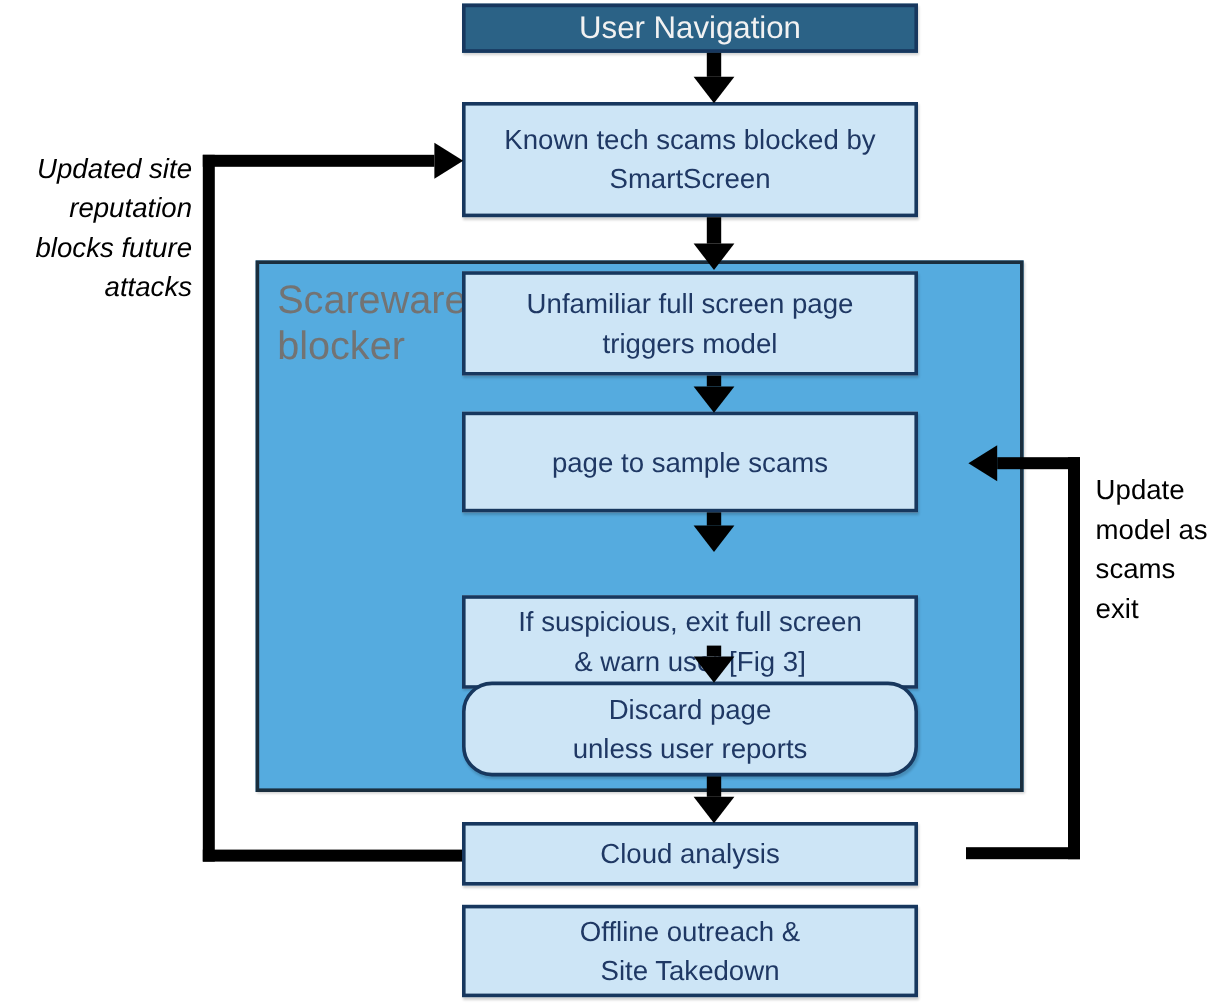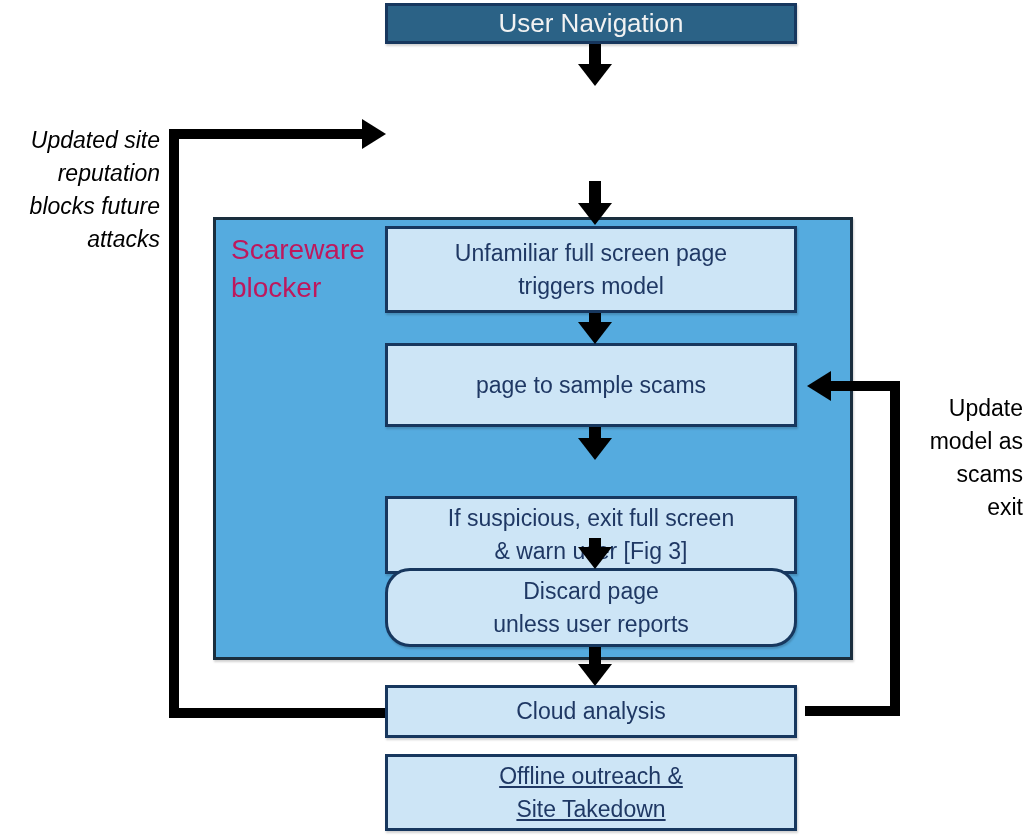--- a/index.html
+++ b/index.html
@@ -12,21 +12,21 @@
     position: relative;
     width: 1024px;
     height: 836px;
     background: #ffffff;
     overflow: hidden;
   }
   
   .node {
     position: absolute;
     left: 385px;
-    width: 412px;
+    width: 380px;
     box-sizing: border-box;
     background: #CDE5F6;
     border: 3px solid #17375E;
     color: #1F3864;
     display: flex;
     flex-direction: column;
     justify-content: center;
     align-items: center;
     text-align: center;
     font-size: 23px;
@@ -49,22 +49,22 @@
     box-sizing: border-box;
     background: #55ABDF;
     border: 3px solid #1A2E3E;
     z-index: 1;
     box-shadow: 1px 2px 2px rgba(0,0,0,0.18);
   }
   .container-label {
     position: absolute;
     left: 231px;
     top: 231px;
-    color: #be185d;
-    font-size: 28px;
+    color: #737373;
+    font-size: 33px;
     line-height: 38px;
     z-index: 2;
   }
   
   .arr { position: absolute; left: 578px; width: 34px; z-index: 5; }
   .arr .shaft {
     position: absolute; left: 11px; top: 0; width: 12px; background: #000;
   }
   .arr .head {
     position: absolute; left: 0; width: 0; height: 0;
@@ -88,37 +88,41 @@
   }
   
   .note {
     position: absolute;
     color: #000000;
     font-size: 23px;
     line-height: 33px;
     z-index: 2;
   }
   #left-note { left: 8px; top: 124px; width: 152px; text-align: right; font-style: italic; }
-  #right-note { left: 913px; top: 392px; width: 110px; text-align: right; }
+  #right-note { left: 913px; top: 392px; width: 110px; text-align: left; }
 </style>
 </head>
 <body>
 
 <div class="canvas">
 
   <div class="container-box"></div>
   <div class="container-label">
     <div>Scareware</div>
     <div>blocker</div>
   </div>
 
   <div class="node header-node" style="top:3px;height:41px;">
     <div>User Navigation</div>
   </div>
 
+  <div class="node" style="top:85px;height:96px;">
+    <div>Known tech scams blocked by</div>
+    <div>SmartScreen</div>
+  </div>
 
   <div class="node" style="top:226px;height:87px;">
     <div>Unfamiliar full screen page</div>
     <div>triggers model</div>
   </div>
 
   <div class="node" style="top:343px;height:84px;">
     <div>page to sample scams</div>
   </div>
 
@@ -129,21 +133,21 @@
 
   <div class="node" style="top:568px;height:79px;border-radius:25px;">
     <div>Discard page</div>
     <div>unless user reports</div>
   </div>
 
   <div class="node" style="top:685px;height:53px;">
     <div>Cloud analysis</div>
   </div>
 
-  <div class="node" style="top:754px;height:77px;text-decoration:underline;">
+  <div class="node" style="top:754px;height:77px;">
     <div>Offline outreach &amp;</div>
     <div>Site Takedown</div>
   </div>
 
   <div class="arr" style="top:44px;">
     <div class="shaft" style="height:20px;"></div>
     <div class="head" style="top:20px;"></div>
   </div>
   <div class="arr" style="top:181px;">
     <div class="shaft" style="height:22px;"></div>

